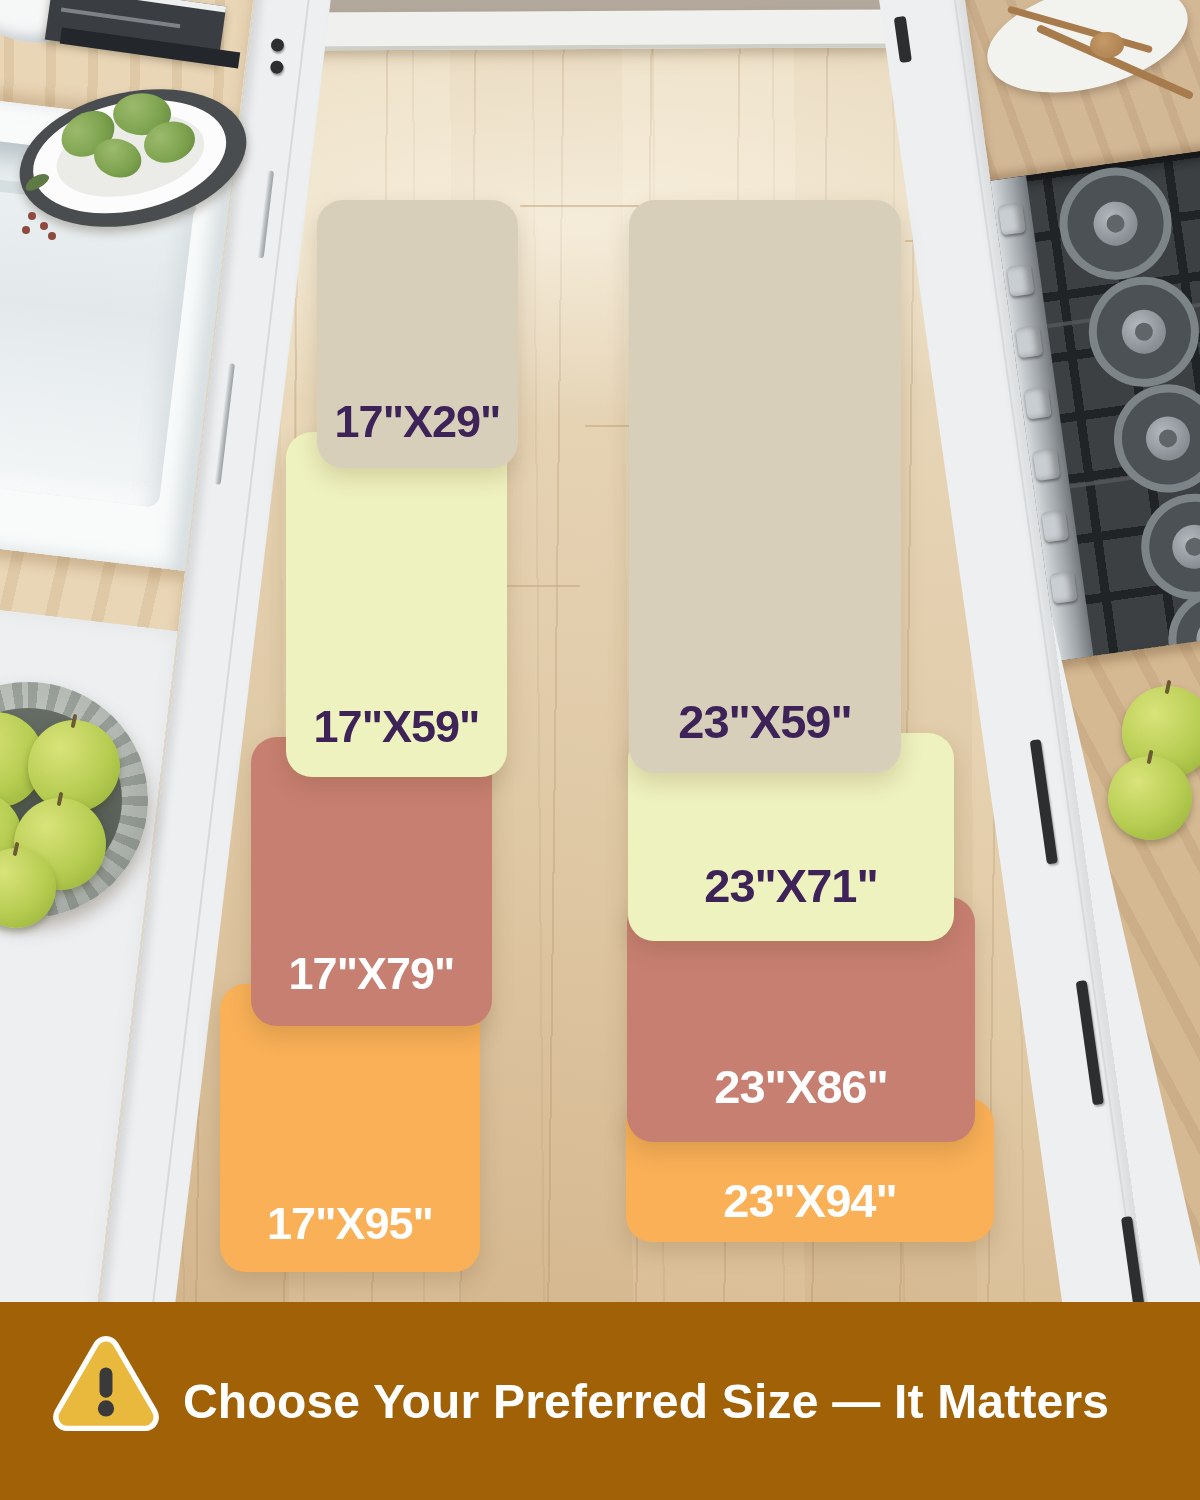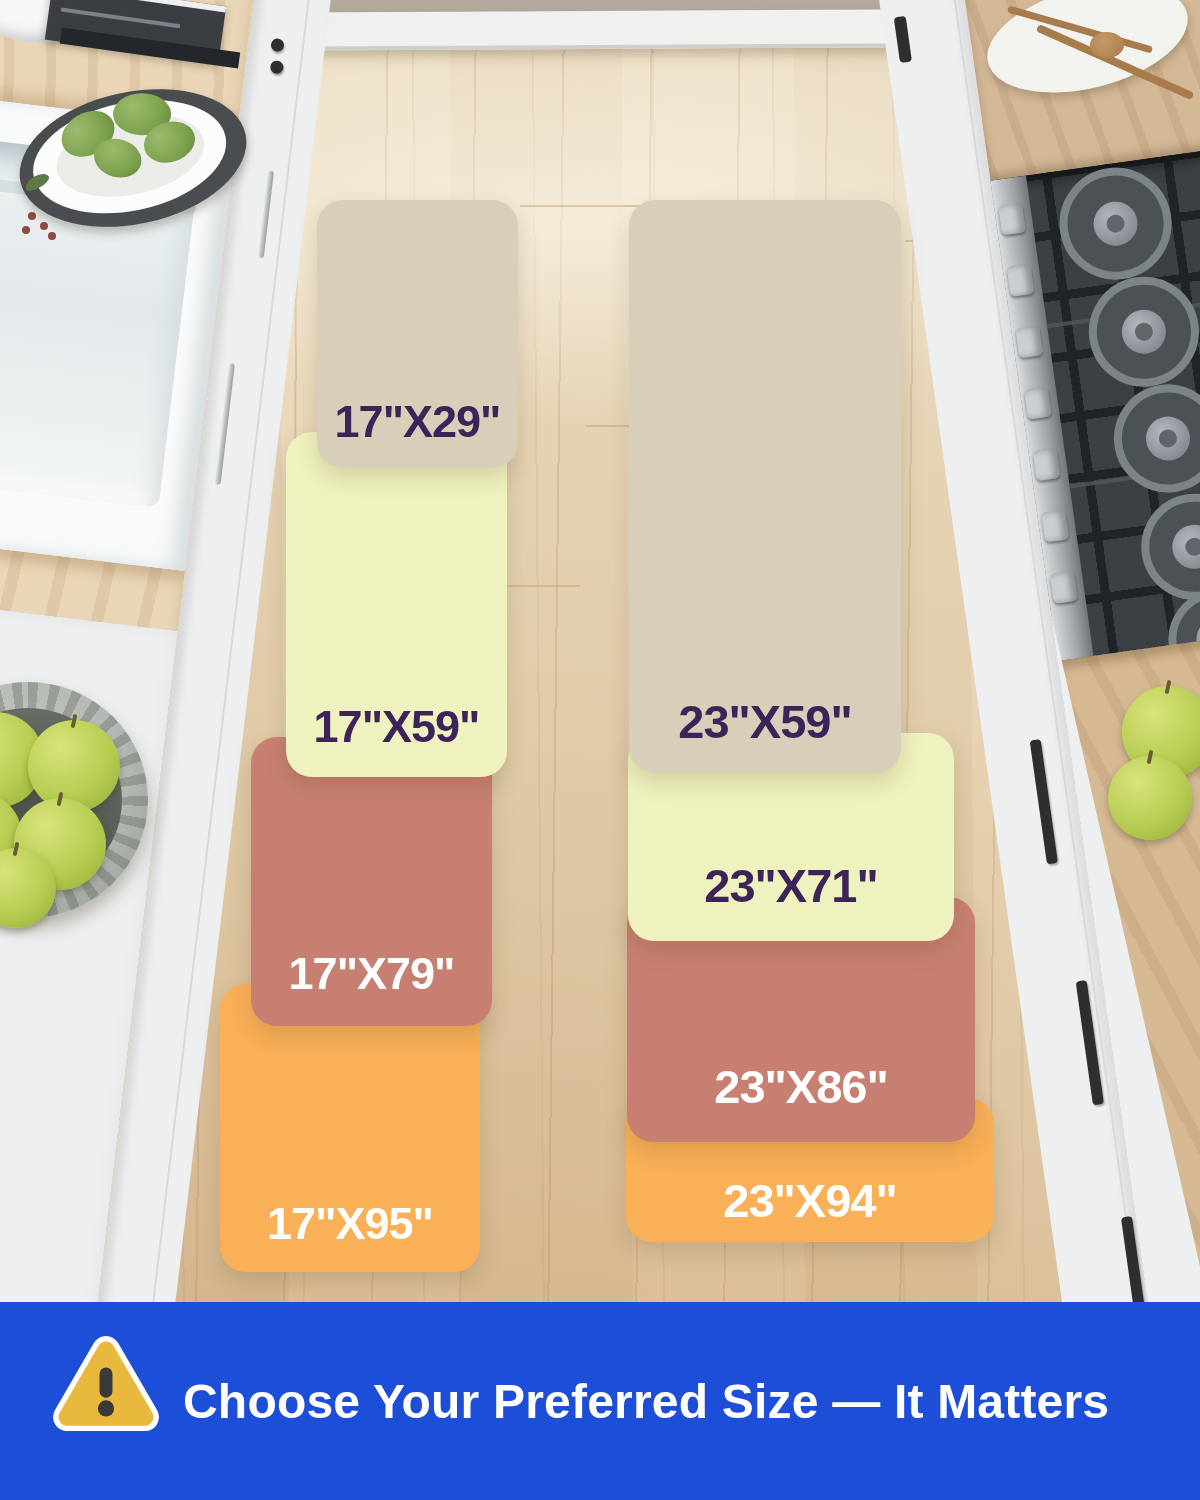--- a/index.html
+++ b/index.html
@@ -241,21 +241,21 @@
   <div class="seg" style="left: 628px; top: 733px; width: 326px; height: 176px; z-index: 43; padding-bottom: 32px; background-color: rgb(238, 242, 190); color: rgb(62, 35, 89);">
     <span class="lbl lbl-lg">23"X71"</span>
   </div>
   <div class="seg" style="left: 627px; top: 897px; width: 348px; height: 213px; z-index: 42; padding-bottom: 32px; background-color: rgb(199, 127, 113); color: rgb(255, 255, 255);">
     <span class="lbl lbl-lg">23"X86"</span>
   </div>
   <div class="seg" style="left: 626px; top: 1098px; width: 368px; height: 126px; z-index: 41; padding-bottom: 18px; background-color: rgb(249, 176, 87); color: rgb(255, 255, 255);">
     <span class="lbl lbl-lg">23"X94"</span>
   </div>
 
-  <div class="banner" style="background-color: #1d4ed8; color: rgb(255, 255, 255);">
+  <div class="banner" style="background-color: #a16207; color: rgb(255, 255, 255);">
     <div class="warn-wrap">
       <svg viewBox="0 0 100 100" width="108" height="118">
         <path d="M50 14 L86 76 L14 76 Z" fill="none" stroke="#ffffff" stroke-width="26" stroke-linejoin="round"></path>
         <path d="M50 14 L86 76 L14 76 Z" stroke-width="16" stroke-linejoin="round" fill="#e9b93e" stroke="#e9b93e"></path>
         <rect x="44" y="30" width="12" height="28" rx="6" fill="#3a3a3a"></rect>
         <circle cx="50" cy="68" r="7.5" fill="#3a3a3a"></circle>
       </svg>
     </div>
     <div class="headline">Choose Your Preferred Size — It Matters</div>
   </div>

